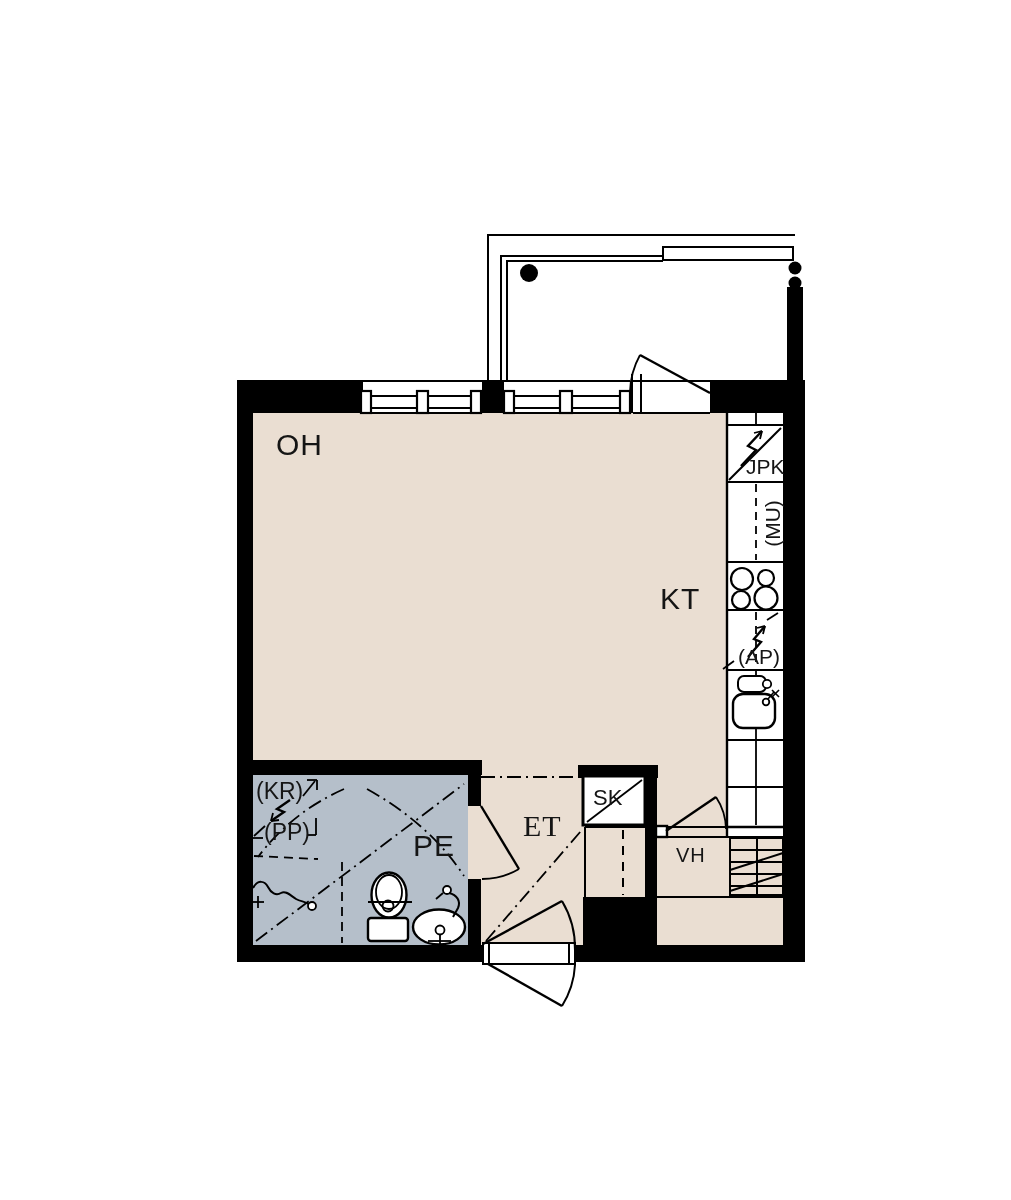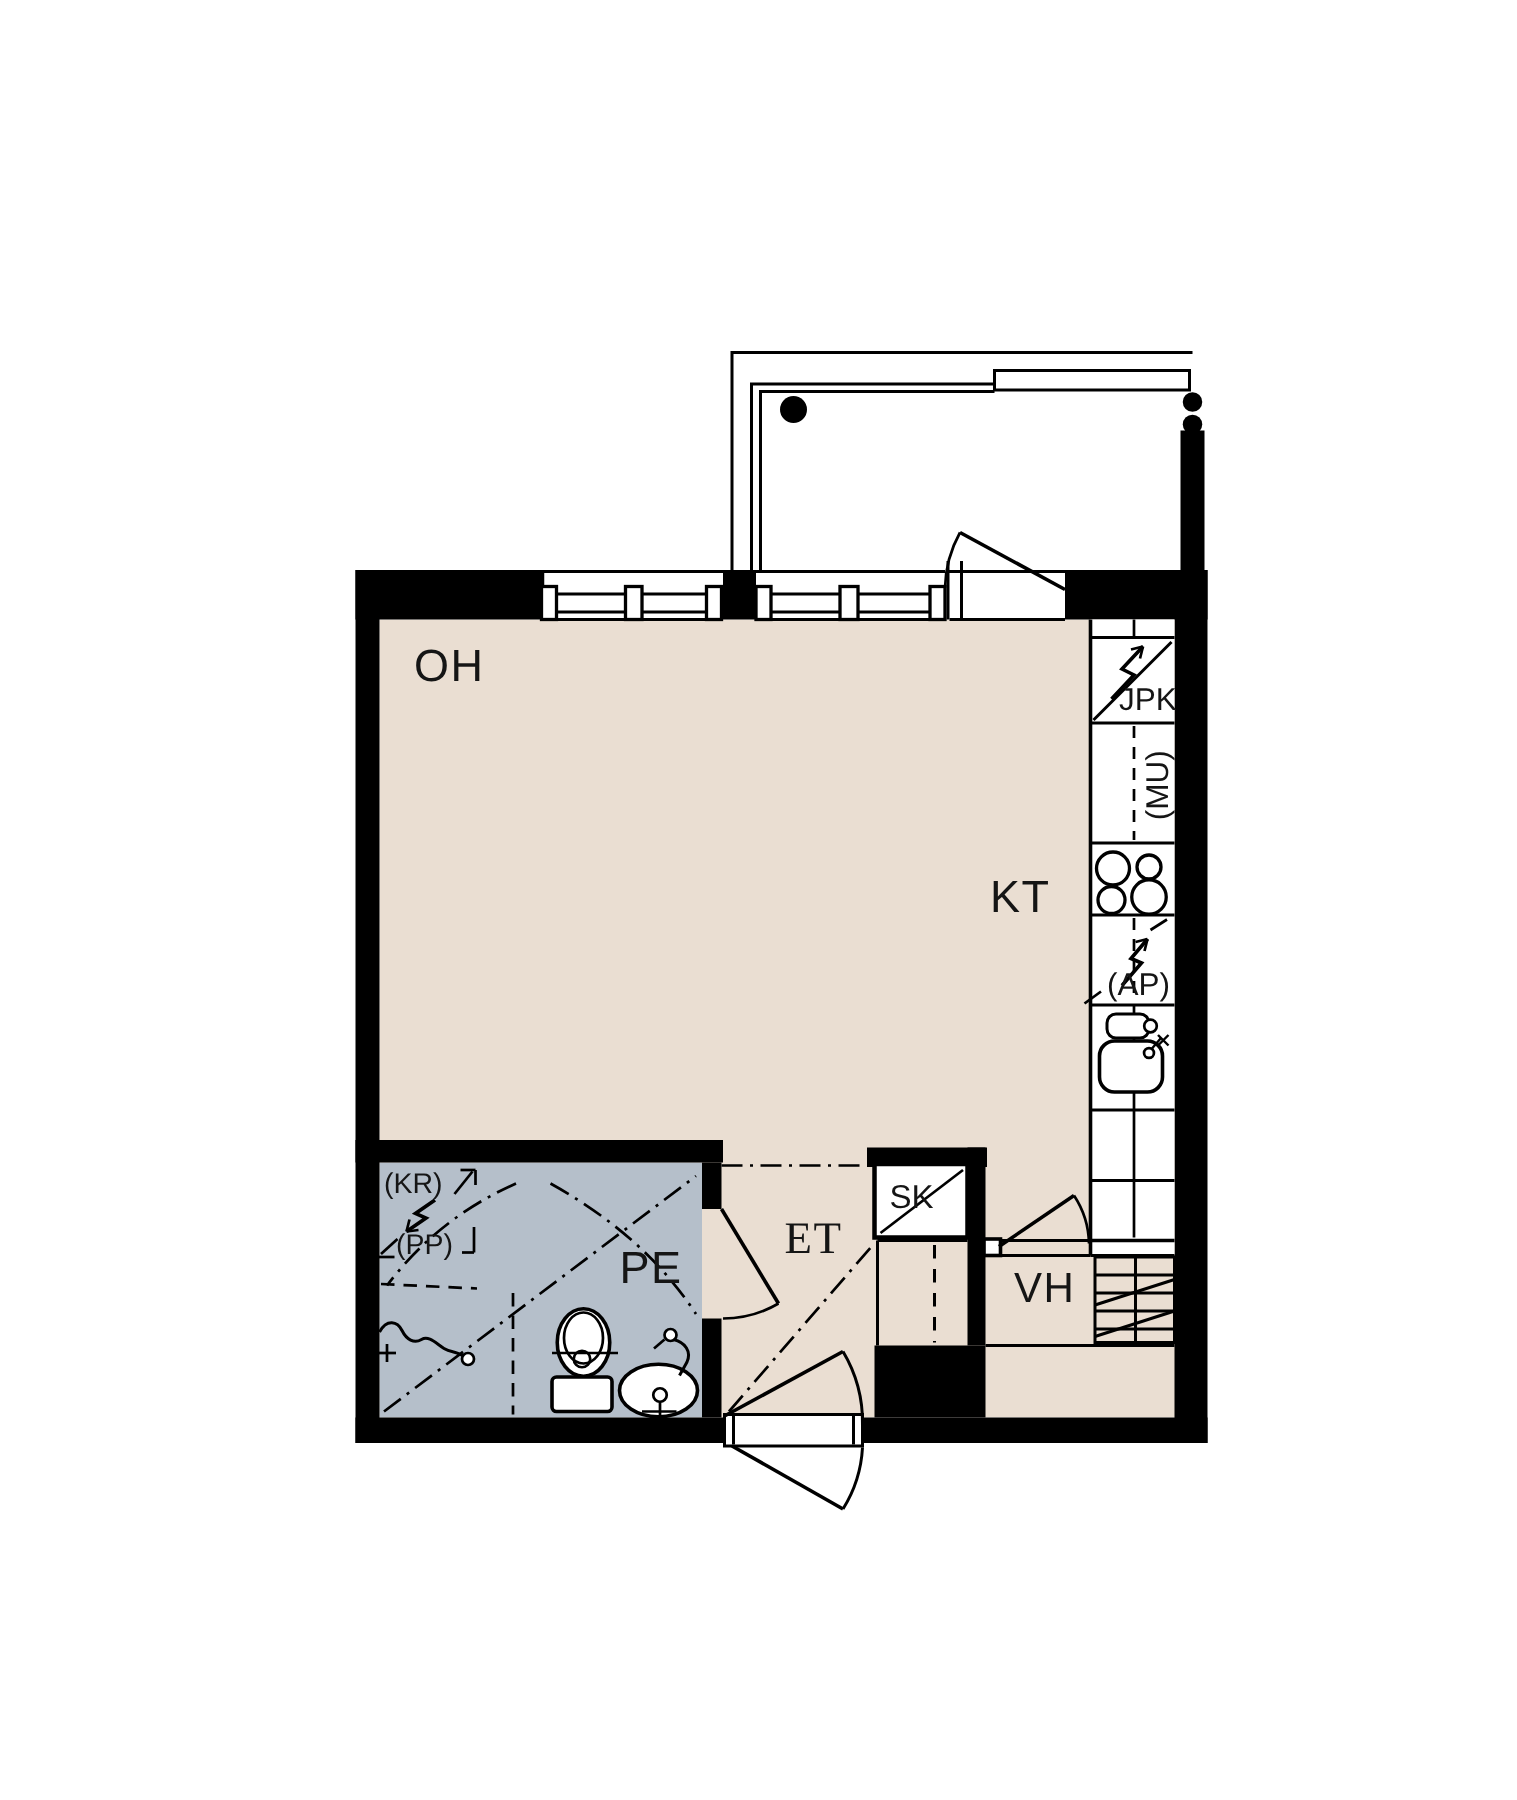--- a/index.html
+++ b/index.html
@@ -1,23 +1,23 @@
 <!DOCTYPE html>
 <html><head>
 <meta charset="utf-8">
 <style>
   html,body{margin:0;padding:0;background:#ffffff;}
   .stage{position:relative;width:934px;height:1200px;background:#ffffff;overflow:hidden;
          font-family:"Liberation Sans", sans-serif;}
   .stage svg{position:absolute;left:0;top:0;}
   .lbl{position:absolute;color:#151515;line-height:1;white-space:nowrap;}
   .room{font-size:30px;letter-spacing:1px;}
-  .room-big{font-size:28px;letter-spacing:1px;}
+  .room-big{font-size:20px;letter-spacing:1px;}
   .small{font-size:21px;letter-spacing:0px;}
-  .tiny{font-size:19px;}
+  .tiny{font-size:23px;}
   .rot{transform:rotate(-90deg);transform-origin:center center;}
   .mu-box{position:absolute;left:742px;top:513px;width:60px;text-align:center;}
 </style>
 </head>
 <body>
 
 <div class="stage">
 
 <svg width="1011" height="1200" viewBox="0 0 1011 1200">
 

